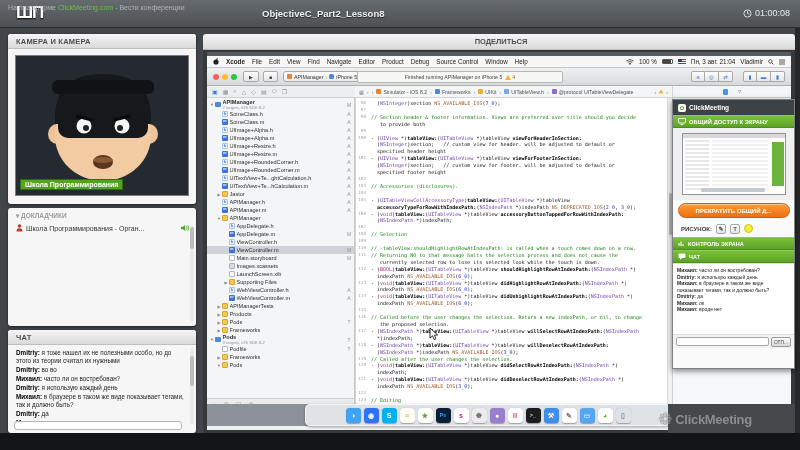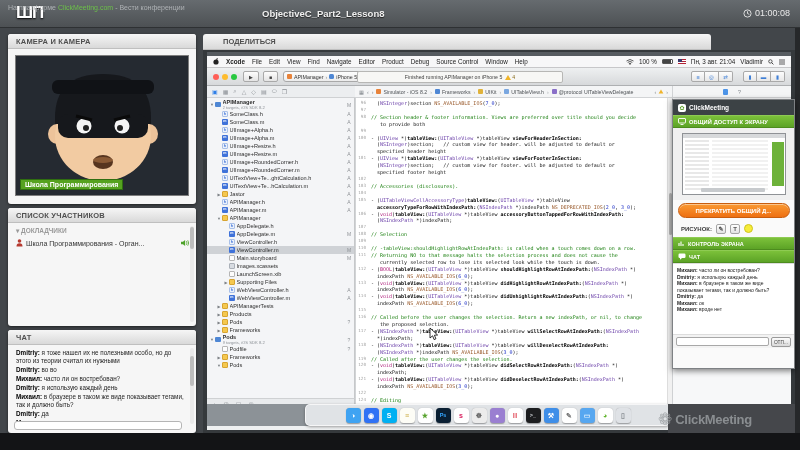--- a/index.html
+++ b/index.html
@@ -36,23 +36,23 @@
 
   
   .botbar{left:0;top:433px;width:800px;height:17px;background:#131416;}
   .bottext{left:8px;top:4px;font-size:7px;color:#aeb2b5;}
   .bottext a{color:#6cc04a;text-decoration:none;}
   .watermark{left:658px;top:411px;display:flex;align-items:center;gap:3px;z-index:40;opacity:.85;}
   .wm-flower{font-size:17px;color:#9b9fa2;line-height:1;}
   .wm-text{font-size:13px;font-weight:bold;color:#979b9e;letter-spacing:-.3px;}
 
   
-  .share-h{left:203px;top:34px;width:508px;height:16px;background:linear-gradient(#f6f6f6,#d9d9d9);
+  .share-h{left:203px;top:34px;width:592px;height:16px;background:linear-gradient(#f6f6f6,#d9d9d9);
            border-bottom:1px solid #bfbfbf;border-radius:3px 3px 0 0;font-size:7.5px;font-weight:bold;color:#4f4f4f;
-           line-height:16px;padding-left:20px;}
+           line-height:16px;padding-left:4px;text-align:center;}
   .share-b{left:203px;top:50px;width:592px;height:383px;background:#35393c;}
   .screen{position:absolute;left:4px;top:2px;width:584px;height:378px;background:#dfe2e5;overflow:hidden;}
   .right-edge{left:795px;top:28px;width:5px;height:422px;background:#26282a;}
 
   
   .desk-top{position:absolute;left:0;top:0;width:584px;height:4px;background:#565b60;}
   .menubar{position:absolute;left:0;top:4px;width:584px;height:12px;background:#f7f7f8;border-bottom:1px solid #c7c7c9;
            display:flex;align-items:center;gap:7px;padding:0 6px;font-size:6.3px;color:#1c1c1c;}
   .menubar .b{font-weight:bold;}
   .mstat{margin-left:auto;display:flex;align-items:center;gap:5px;color:#222;}
@@ -206,21 +206,20 @@
       <circle cx="104" cy="72" r="3" fill="#222"></circle>
       <path d="M60 60 L76 64" stroke="#0a0a0a" stroke-width="3"></path>
       <path d="M114 60 L98 64" stroke="#0a0a0a" stroke-width="3"></path>
       <ellipse cx="87" cy="106" rx="10" ry="7" fill="#57351f"></ellipse>
       <ellipse cx="87" cy="104" rx="10" ry="3" fill="#8a5a35"></ellipse>
     </svg>
     <div class="vbadge">Школа Программирования</div>
   </div>
 
   <div class="abs panel plist">
-    <div class="panel-h">СПИСОК УЧАСТНИКОВ</div>
     <div class="pgroup">▾ <span>ДОКЛАДЧИКИ</span></div>
     <div class="prow">
       <svg width="7" height="8" viewBox="0 0 7 8">
           <circle cx="3.5" cy="2" r="1.8" fill="#b63a30"></circle>
           <path d="M0.5 7.5 Q0.5 4.2 3.5 4.2 Q6.5 4.2 6.5 7.5 Z" fill="#b63a30"></path>
         </svg>
       <span class="nm">Школа Программирования - Орган...</span>
       <svg width="9" height="8" viewBox="0 0 10 8">
           <path d="M0 2.7 H2.2 L4.6 0.6 V7.4 L2.2 5.3 H0 Z" fill="#4ea32a"></path>
           <path d="M6 2 Q7.4 4 6 6 M7.5 1 Q9.6 4 7.5 7" stroke="#4ea32a" stroke-width="0.9" fill="none"></path>

